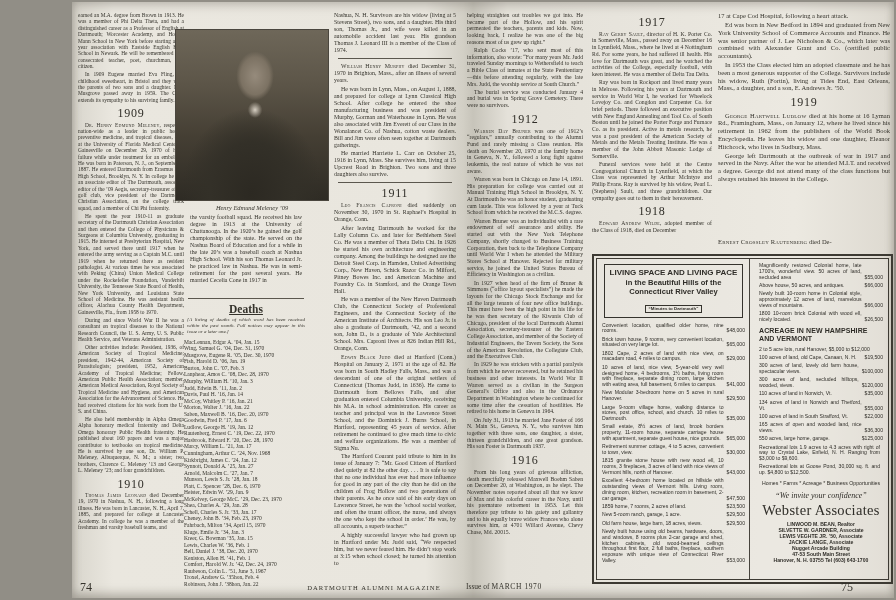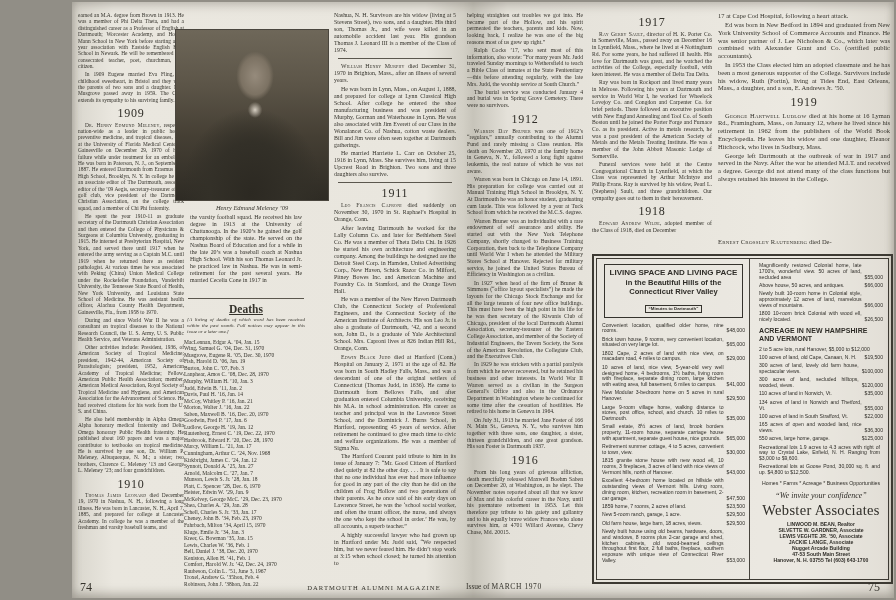--- a/index.html
+++ b/index.html
@@ -51,21 +51,21 @@
   .acre-head{font-weight:bold;font-size:7px;line-height:8px;margin:4px 0 4px 0;letter-spacing:.1px;}
   .homes-line{text-align:center;font-size:5.2px;margin:4px 0 5px 0;}
   .confidence{text-align:center;font-family:"Liberation Serif","DejaVu Serif",serif;font-style:italic;
      font-size:8px;margin:3px 0 2px 0;}
   .webster{text-align:center;font-family:"Liberation Serif","DejaVu Serif",serif;font-size:14.5px;
      letter-spacing:.3px;margin-bottom:2px;}
   .agent-line{text-align:center;font-weight:bold;font-size:5.1px;line-height:6px;}
   
   .pg-num{position:absolute;font-size:12px;}
   #pg74{left:80px;top:580px;}
-  #pg75{left:868px;top:580px;}
+  #pg75{left:841px;top:580px;}
   #mag-name{position:absolute;left:290px;top:584px;width:168px;text-align:center;
      font-size:6.6px;letter-spacing:1.1px;}
   #issue-line{position:absolute;left:466px;top:582px;font-size:7.5px;}
   #issue-line .it{}
   #issue-line .caps{letter-spacing:.6px;}
 </style>
 </head>
 <body>
 
 <div class="paper"></div>

